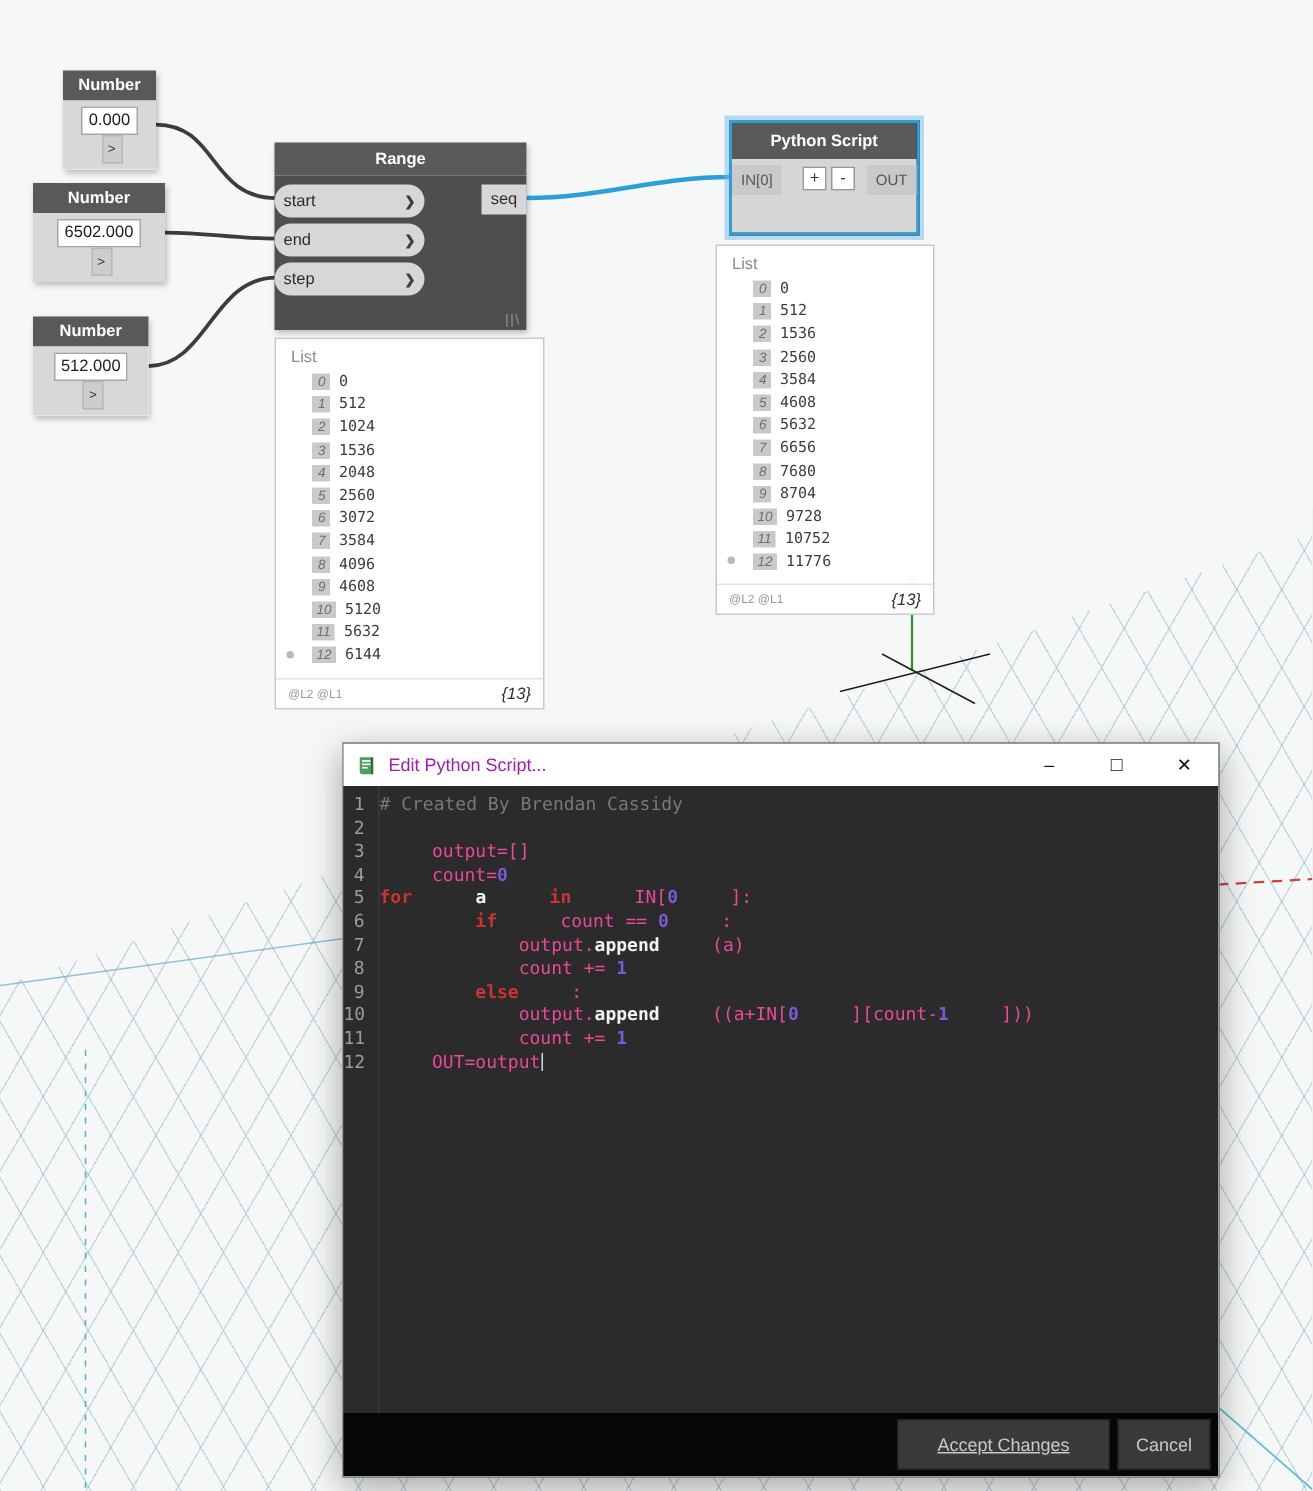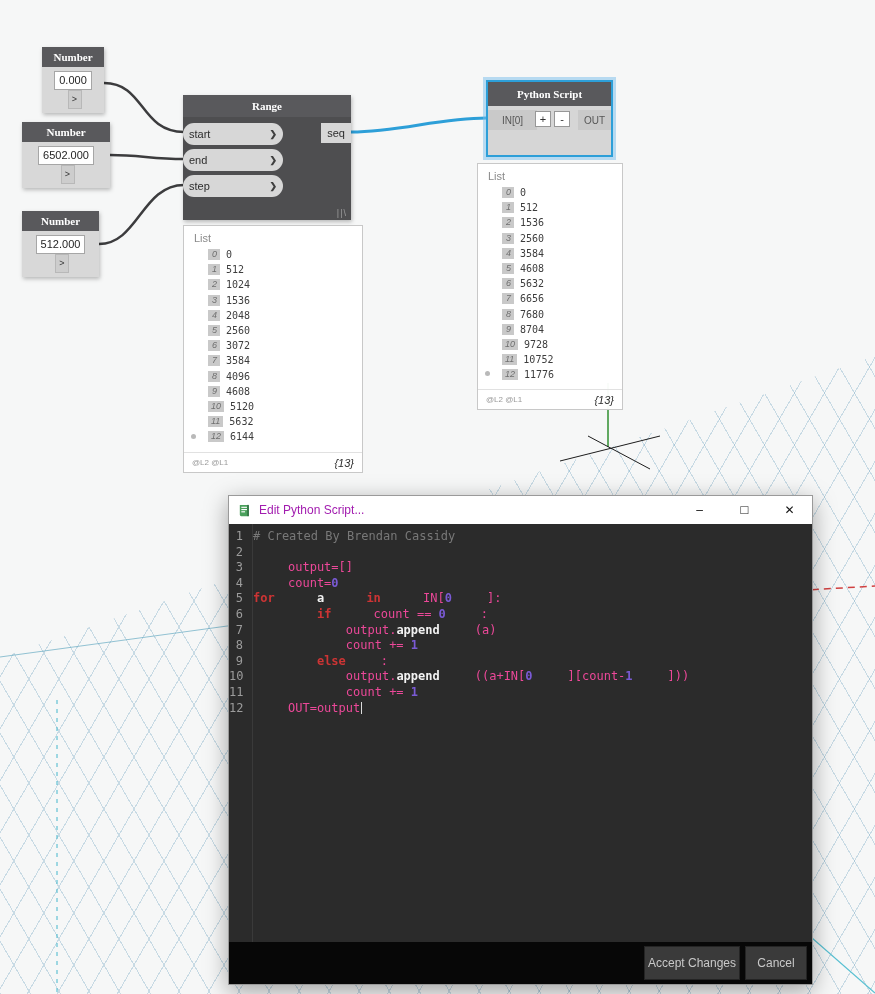--- a/index.html
+++ b/index.html
@@ -17,21 +17,21 @@
   .decor { position:absolute; inset:0; z-index:0; pointer-events:none; }
 
   
   .wires { position:absolute; inset:0; z-index:1; pointer-events:none; }
   .wire { fill:none; stroke:#3c3c3e; stroke-width:2.5; }
   .wire.blue { stroke:#2d9fd8; stroke-width:3; }
 
   
   .node { position:absolute; z-index:2; box-shadow:1px 2px 4px rgba(0,0,0,0.25); }
   .node-header { height:20px; line-height:20px; background:#59595c; color:#fff;
-                 font-size:11px; font-weight:bold; text-align:center;font-family:Liberation Serif, serif; }
+                 font-size:11px; font-weight:bold; text-align:center; }
 
   
   .number-node .node-body { display:flex; align-items:center; background:#d8d8d8; padding:4px 3px;flex-direction:column; }
   .value-box { flex:1; background:#fff; border:1px solid #a6a6a6; font-size:11px; color:#1e1e1e;
                padding:2px 4px; line-height:13px; }
   .out-port { width:14px; margin-left:3px; text-align:center; font-size:9px; color:#333;
               background:#cdcdcd; border:1px solid #b8b8b8; line-height:17px; }
   .n1 { left:42px;  top:47px;  width:62px; }
   .n2 { left:22px;  top:122px; width:88px; }
   .n3 { left:22px;  top:211px; width:77px; }
@@ -47,21 +47,21 @@
   .row-start { top:6px; } .row-end { top:32px; } .row-step { top:58px; }
   .seq-port { position:absolute; right:0; top:6px; width:30px; height:20px; background:#d7d7d7;
               display:flex; align-items:center; justify-content:center; font-size:11px; color:#2d2d2d; }
   .resize-glyph { position:absolute; right:4px; bottom:2px; color:#9b9b9b; font-size:9px; letter-spacing:1px; }
 
   
   .python-node { left:486px; top:80px; width:127px; border:2px solid #2d9fd8;
                  box-shadow:0 0 0 3px rgba(120,190,235,0.5); background:#000000; }
   .python-node .node-header { height:24px; line-height:24px; }
   .py-body { position:relative; height:49px; background:#d6d6d6; }
-  .py-in { position:absolute; left:0; top:4px; height:20px; padding:0 14px; background:#c9c9c9;
+  .py-in { position:absolute; left:0; top:4px; height:20px; padding:0 6px; background:#c9c9c9;
            color:#555; font-size:10px; display:flex; align-items:center; }
   .pm { position:absolute; top:5px; width:16px; height:16px; background:#fff; border:1px solid #979797;
         font-size:11px; line-height:13px; text-align:center; color:#333; font-family:inherit; }
   .pm-add { left:47px; } .pm-sub { left:66px; }
   .py-out { position:absolute; right:0; top:4px; height:20px; padding:0 6px; background:#c9c9c9;
             color:#555; font-size:10px; display:flex; align-items:center; }
 
   
   .list-box { position:absolute; z-index:2; background:rgba(255,255,255,0.96);
               border:1px solid #c8c8c8; }
@@ -101,21 +101,21 @@
   .kw { color:#cc3434; font-weight:bold; }
   .num { color:#7a5ad5; font-weight:bold; }
   .bd { color:#f2f2f2; font-weight:bold; }
   .caret { display:inline-block; width:1px; height:12px; background:#dcdcdc;
            vertical-align:middle; margin-left:1px; }
   .bottom-bar { position:absolute; left:0; right:0; bottom:0; height:42px; background:#070707;
                 display:flex; justify-content:flex-end; align-items:center; gap:5px; padding-right:5px; }
   .bar-btn { height:34px; background:#3a3a3a; color:#c9c9c9; font-size:12px;
              font-family:"Liberation Sans", sans-serif; border:1px solid #242424;
              display:flex; align-items:center; justify-content:center; cursor:default; }
-  .accept { width:96px; } .cancel { width:62px; }
+  .accept { width:142px;text-decoration:underline; } .cancel { width:62px; }
 </style>
 </head>
 <body>
 
 <div class="stage">
 
   <div class="grid-bg"></div>
 
   <svg class="decor" width="875" height="994">
     <line x1="0" y1="657" x2="330" y2="612" stroke="rgba(90,165,190,0.65)" stroke-width="1"></line>

